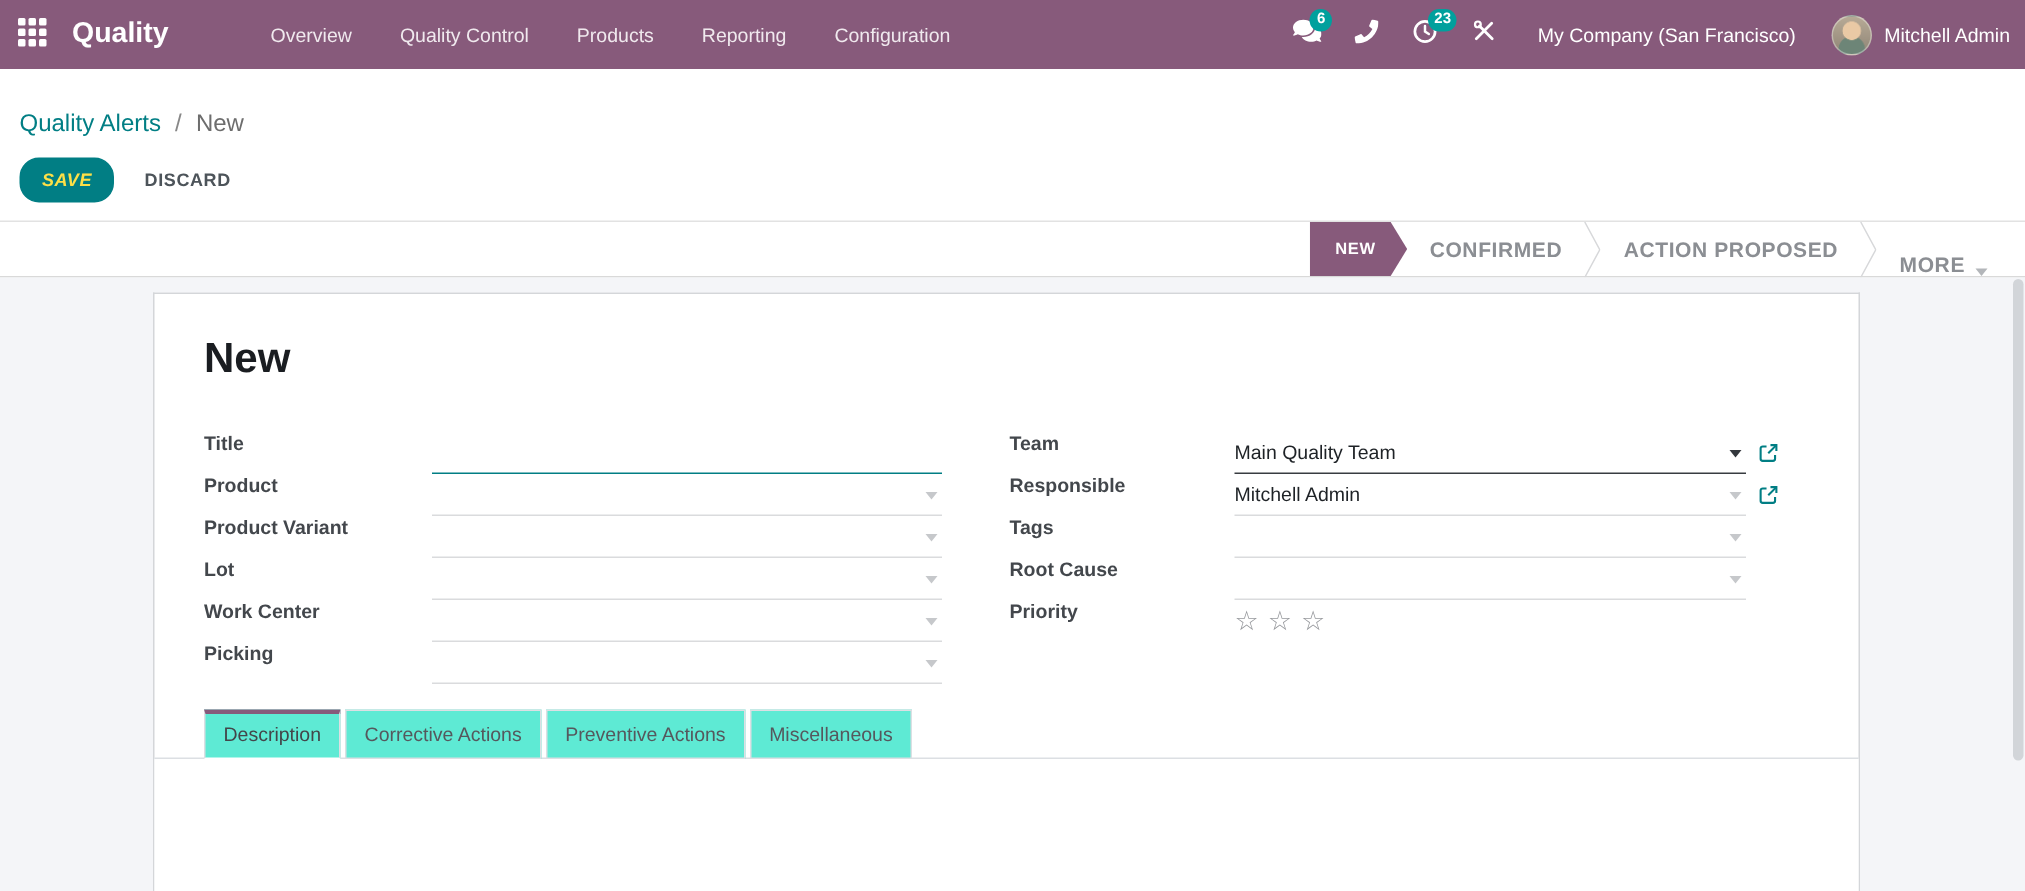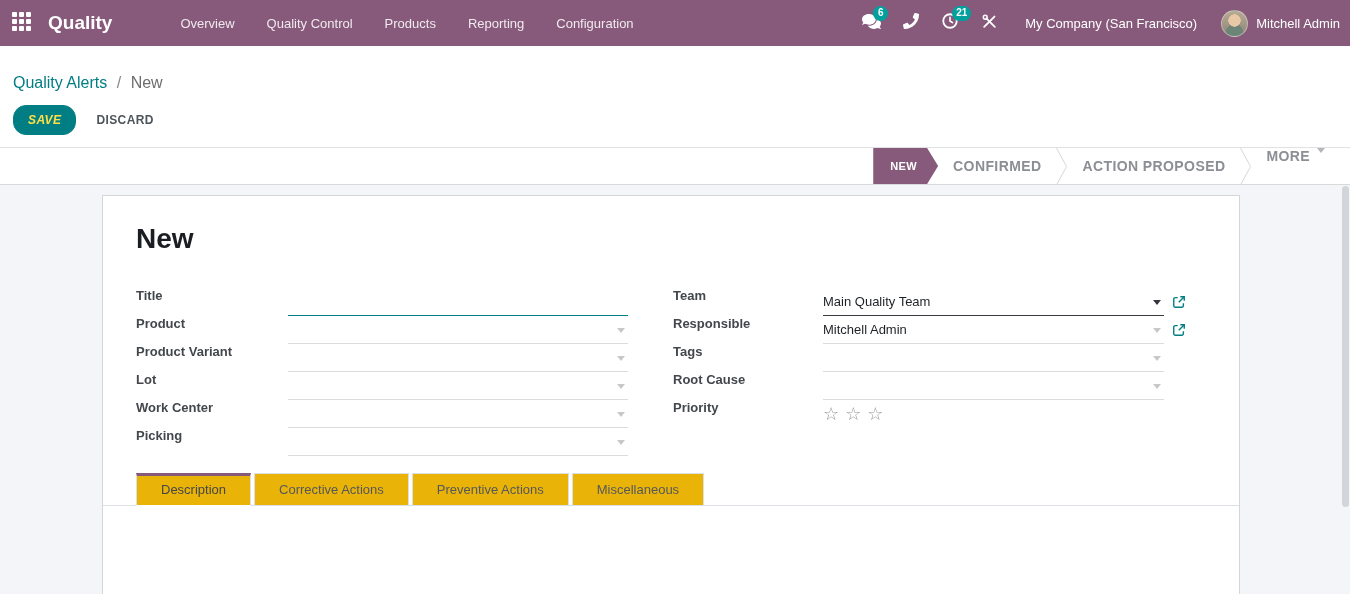--- a/index.html
+++ b/index.html
@@ -68,21 +68,21 @@
   .stage-active {
     background: #875A7B; color: #fff; font-size: 11px; font-weight: 700; letter-spacing: .4px;
     display: flex; align-items: center; padding: 0 21px 0 17px; cursor: pointer;
     clip-path: polygon(0 0, calc(100% - 11px) 0, 100% 50%, calc(100% - 11px) 100%, 0 100%);
   }
   .stage {
     color: #8b8e93; font-size: 14px; font-weight: 700; letter-spacing: .4px;
     display: flex; align-items: center; padding: 0 15px; cursor: pointer; white-space: nowrap;
   }
   .chev-sep { display: flex; align-items: stretch; }
-  .stage-more { display: flex; align-items: flex-start; gap: 7px; }
+  .stage-more { display: flex; align-items: flex-end; gap: 7px; }
   .caret-down { width: 0; height: 0; border-left: 4px solid transparent; border-right: 4px solid transparent; border-top: 5px solid #b3b6ba; }
 
   
   .content { position: relative; height: 426px; background: #f4f5f8; }
   .sheet {
     position: absolute; left: 102px; top: 10px; width: 1138px; height: 416px;
     background: #fff; border: 1px solid #d4d6d9; border-bottom: none;
     display: flex; flex-direction: column;
   }
   .sheet-pad { padding: 27px 33px 0 33px; }
@@ -109,22 +109,22 @@
   .m2o-caret.dark { border-top-color: #33373c; }
   .ext-link { position: absolute; right: -22px; top: 50%; margin-top: -7px; cursor: pointer; }
   .f-control.no-line { border-bottom: none; cursor: default; }
   .stars { display: flex; gap: 6px; font-size: 18px; color: #97999d; cursor: pointer; line-height: 1; }
   .stars span { cursor: pointer; }
 
   
   .notebook { margin-top: 17px; display: flex; flex-direction: column; flex: 1; }
   .tabs { display: flex; align-items: flex-end; border-bottom: 1px solid #dcdfe3; padding-left: 33px; }
   .tab {
-    background: #eab308; border: 1px solid #dcdfe3; margin-bottom: -1px; margin-right: 3px;
-    padding: 8px 24px; font-size: 13px; color: #55585d; cursor: pointer; white-space: nowrap;
+    background: #5eead4; border: 1px solid #dcdfe3; margin-bottom: -1px; margin-right: 3px;
+    padding: 8px 12px; font-size: 13px; color: #55585d; cursor: pointer; white-space: nowrap;
   }
   .tab.active { border-top: 3px solid #875A7B; border-bottom-color: #fff; padding-top: 6px; color: #43464a; }
   .tab-content { flex: 1; background: #fff; cursor: text; }
 
   
   .scroll-thumb {
     position: absolute; right: 1px; top: 1px; width: 7px; height: 321px;
     background: #d2d5d9; border-radius: 4px;
   }
 </style>
@@ -168,21 +168,21 @@
           </svg>
       </span>
     </div>
     <div class="tray-btn">
       <span>
         <svg viewBox="0 0 24 24" width="18" height="18">
             <circle cx="12" cy="12" r="9" fill="none" stroke="#ffffff" stroke-width="2.4"></circle>
             <path d="M12 7.2v4.8l3.4 2.2" fill="none" stroke="#ffffff" stroke-width="2.2" stroke-linecap="round"></path>
           </svg>
       </span>
-      <span class="badge-pill">21</span>
+      <span class="badge-pill">23</span>
     </div>
     <div class="tray-btn">
       <span>
         <svg viewBox="0 0 24 24" width="17" height="17">
             <path d="M4.5 19.5 L19 5" stroke="#ffffff" stroke-width="2.6" stroke-linecap="round" fill="none"></path>
             <path d="M19.5 19.5 L7.5 7.5" stroke="#ffffff" stroke-width="2.6" stroke-linecap="round" fill="none"></path>
             <circle cx="6" cy="6" r="2.7" fill="none" stroke="#ffffff" stroke-width="2.1"></circle>
           </svg>
       </span>
     </div>

